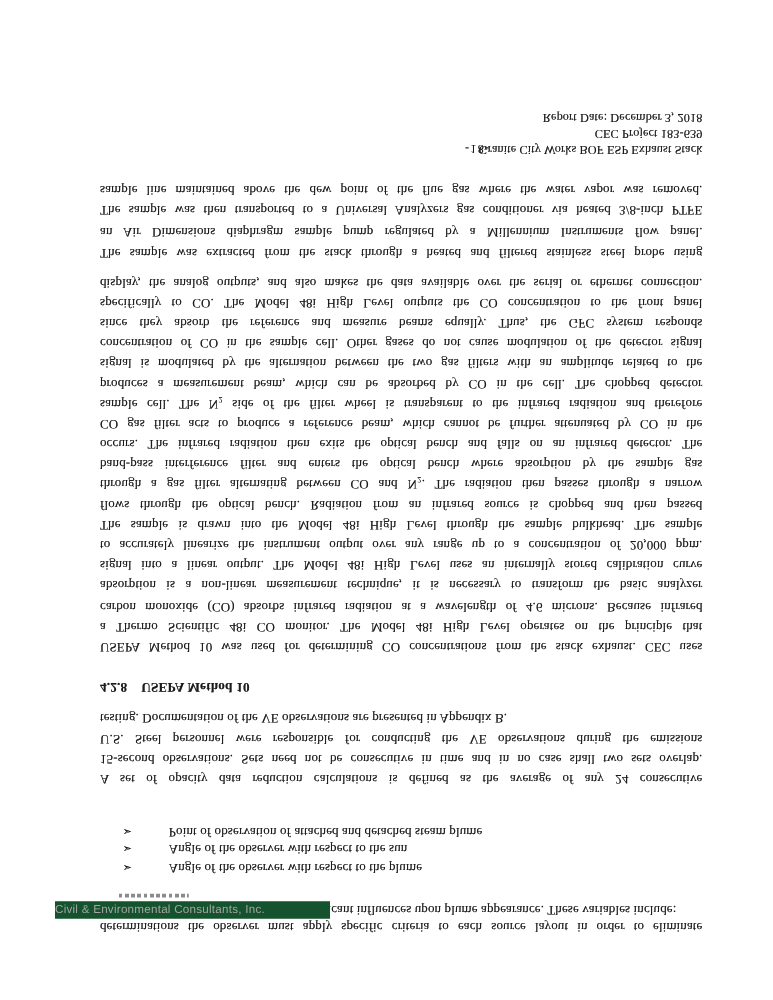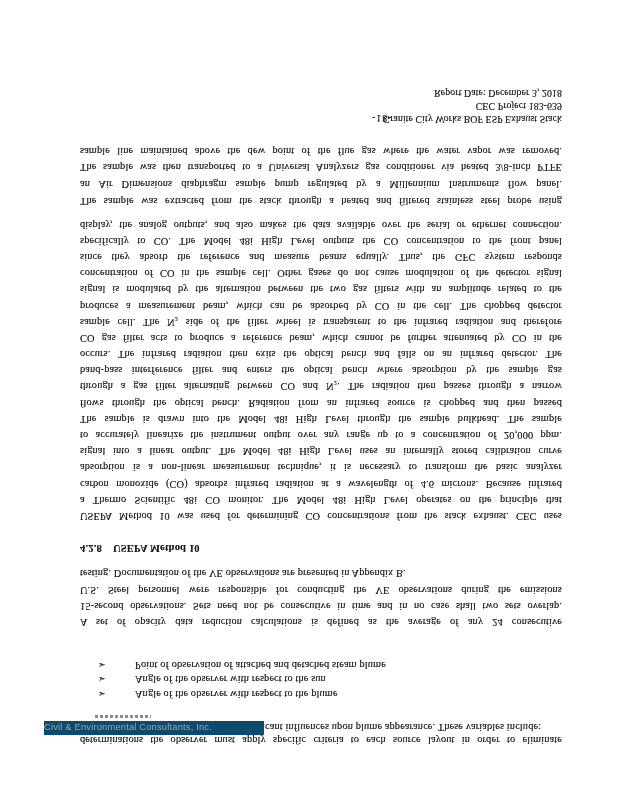--- a/index.html
+++ b/index.html
@@ -37,21 +37,21 @@
   .p4 .ln{line-height:16.8px;height:16.8px;}
   .footer{top:674px;text-align:right;}
   .f-ln{font-size:9.8px;line-height:13.2px;height:13.2px;letter-spacing:.1px;}
   .pagenum{
     position:absolute;top:676px;left:372px;font-size:9.8px;line-height:12px;
     letter-spacing:1px;
   }
   
   .stamp{
     position:absolute;top:721px;left:44px;width:220px;height:14px;
-    background:#0c4a6e;
+    background:#14532d;
     font-family:"Liberation Sans","DejaVu Sans",sans-serif;
     font-size:9.3px;line-height:13px;color:#a4a4a4;letter-spacing:.2px;
     filter:blur(.25px);
   }
   .stamp-mark{
     position:absolute;top:715px;left:95px;width:56px;height:3px;
     background:repeating-linear-gradient(90deg,#6f6f6f 0 3px,transparent 3px 5px);
     filter:blur(.4px);opacity:.8;
   }
 </style>

